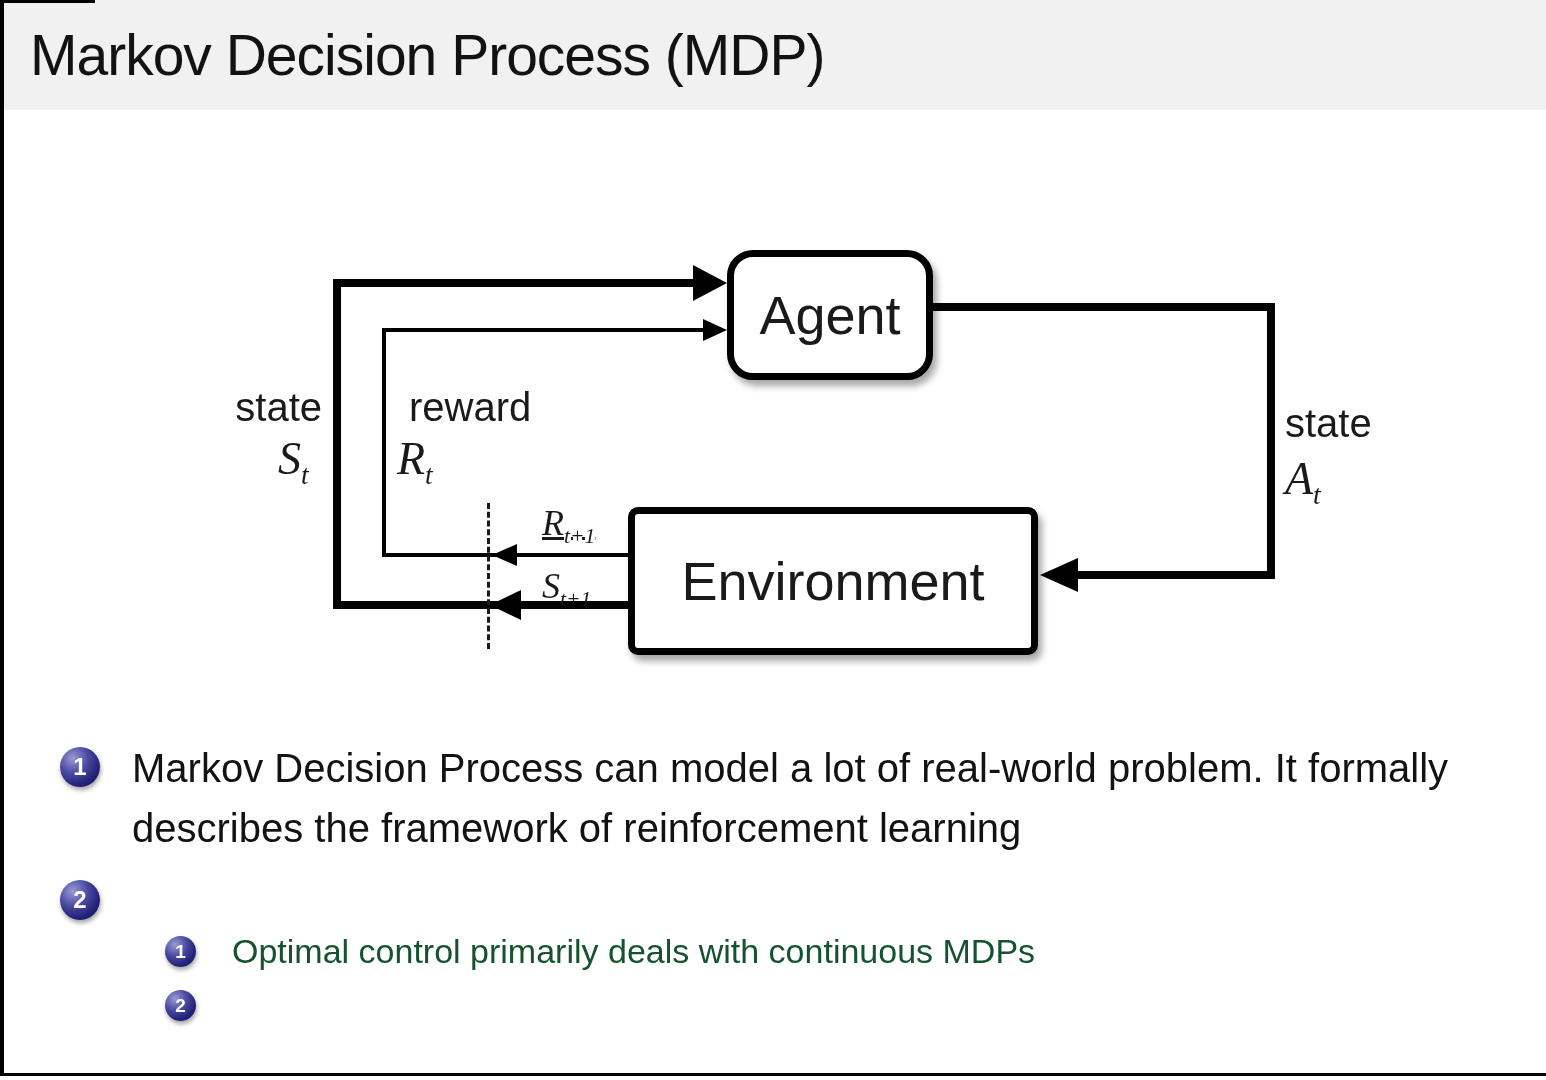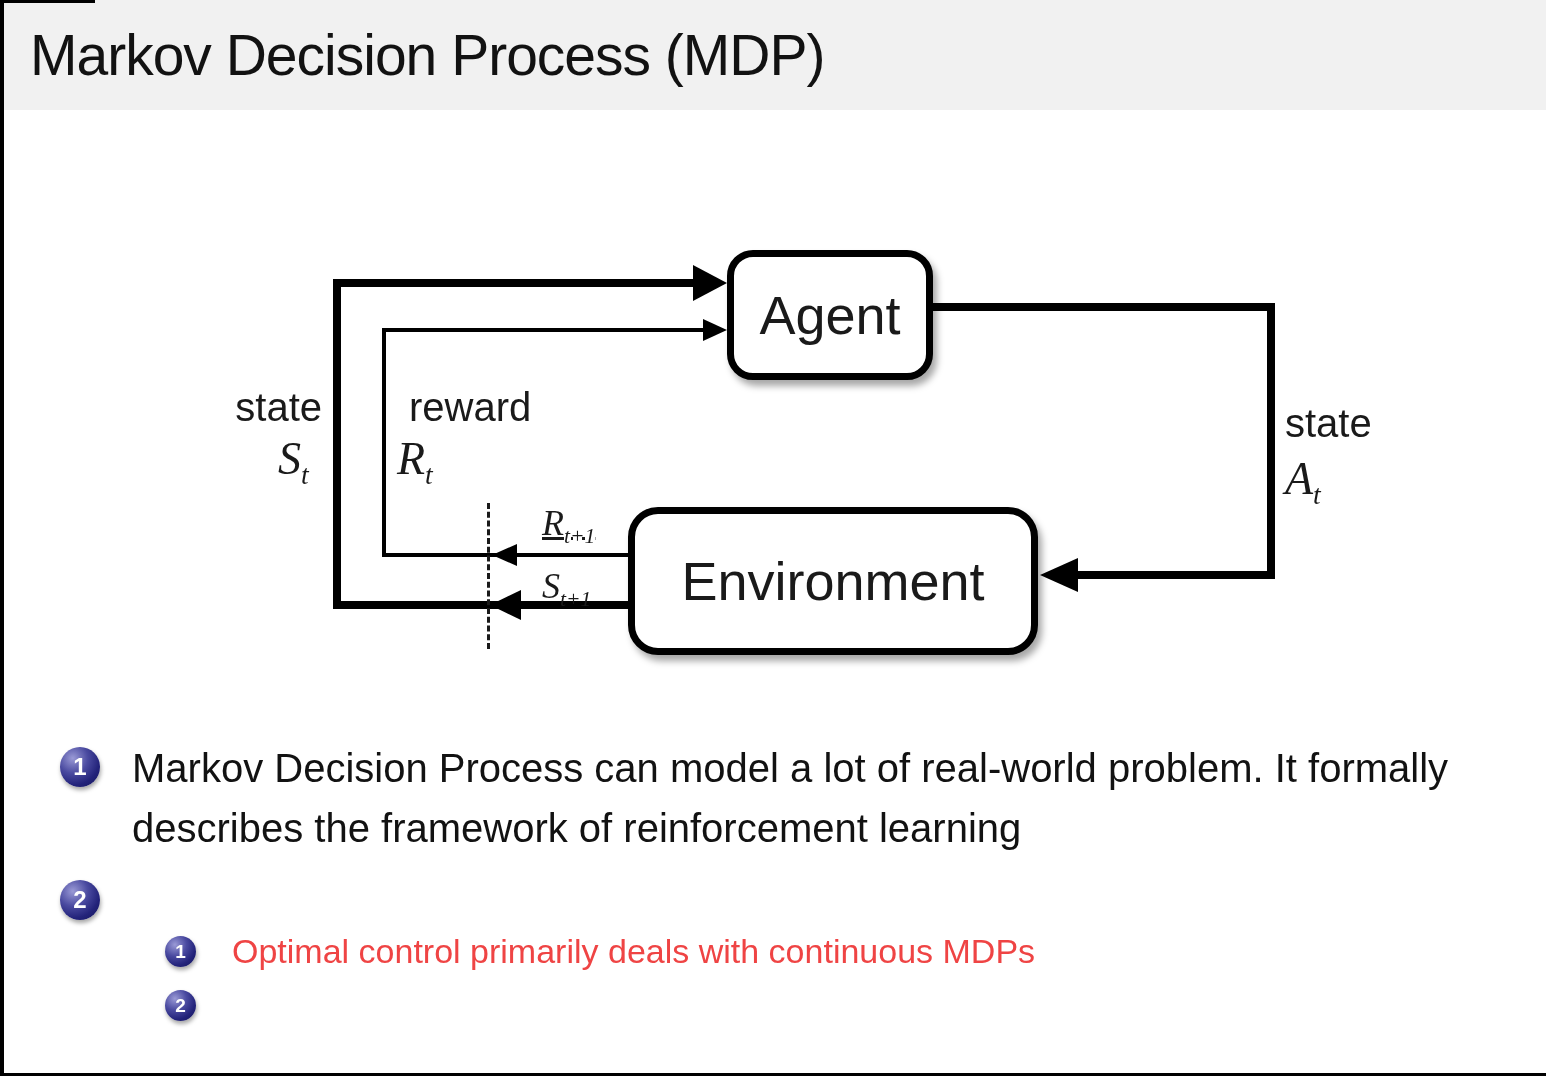--- a/index.html
+++ b/index.html
@@ -25,41 +25,41 @@
   .ah-l-big{border-right:38px solid #000;border-top:17px solid transparent;border-bottom:17px solid transparent;}
   .ah-l-med{border-right:31px solid #000;border-top:15px solid transparent;border-bottom:15px solid transparent;}
   .ah-l-small{border-right:25px solid #000;border-top:11px solid transparent;border-bottom:11px solid transparent;}
   .dashed{position:absolute;border-left:3px dashed #1a1a1a;}
 
   .node{position:absolute;background:#fff;border:7px solid #000;
         box-shadow:4px 6px 7px rgba(0,0,0,0.35);
         display:flex;align-items:center;justify-content:center;
         font-size:54px;color:#1a1a1a;}
   .node-agent{left:727px;top:242px;width:206px;height:130px;border-radius:26px;box-sizing:border-box;margin-top:8px;}
-  .node-env{left:628px;top:507px;width:410px;height:148px;border-radius:30px;box-sizing:border-box;}
+  .node-env{left:628px;top:507px;width:410px;height:148px;border-radius:10px;box-sizing:border-box;}
 
   .dlabel{position:absolute;font-size:40px;color:#1a1a1a;white-space:nowrap;}
   .math{position:absolute;font-family:"Liberation Serif",serif;font-style:italic;
         font-size:46px;color:#1a1a1a;white-space:nowrap;}
   .math sub{font-size:60%;font-style:italic;line-height:0;}
   .math-sm{font-size:36px;}
 
   
   .bullets{position:absolute;left:60px;top:738px;width:1450px;}
   .b-item{display:flex;align-items:flex-start;gap:32px;}
   .b-item + .b-item{margin-top:13px;}
   .b-text{font-size:40px;line-height:60px;color:#121212;max-width:1370px;}
   .badge{flex:0 0 auto;width:40px;height:40px;margin-top:9px;border-radius:50%;
          background:radial-gradient(circle at 32% 28%, #9a9ad6 0%, #4a4aa0 38%, #23237a 68%, #131358 100%);
          color:#fff;display:flex;align-items:center;justify-content:center;
          font-size:24px;font-weight:bold;box-shadow:1px 3px 4px rgba(0,0,0,0.35);}
   .subs{margin-left:105px;margin-top:8px;}
   .s-item{display:flex;align-items:flex-start;gap:36px;}
   .s-item + .s-item{margin-top:7px;}
-  .s-text{font-size:34px;line-height:47px;color:#ef4444;}
+  .s-text{font-size:34px;line-height:47px;color:#14532d;}
   .badge.small{width:31px;height:31px;font-size:19px;margin-top:8px;}
 </style>
 </head>
 <body>
 
 <div class="page">
 
   <div class="header">
     <div class="title">Markov Decision Process (MDP)</div>
   </div>

